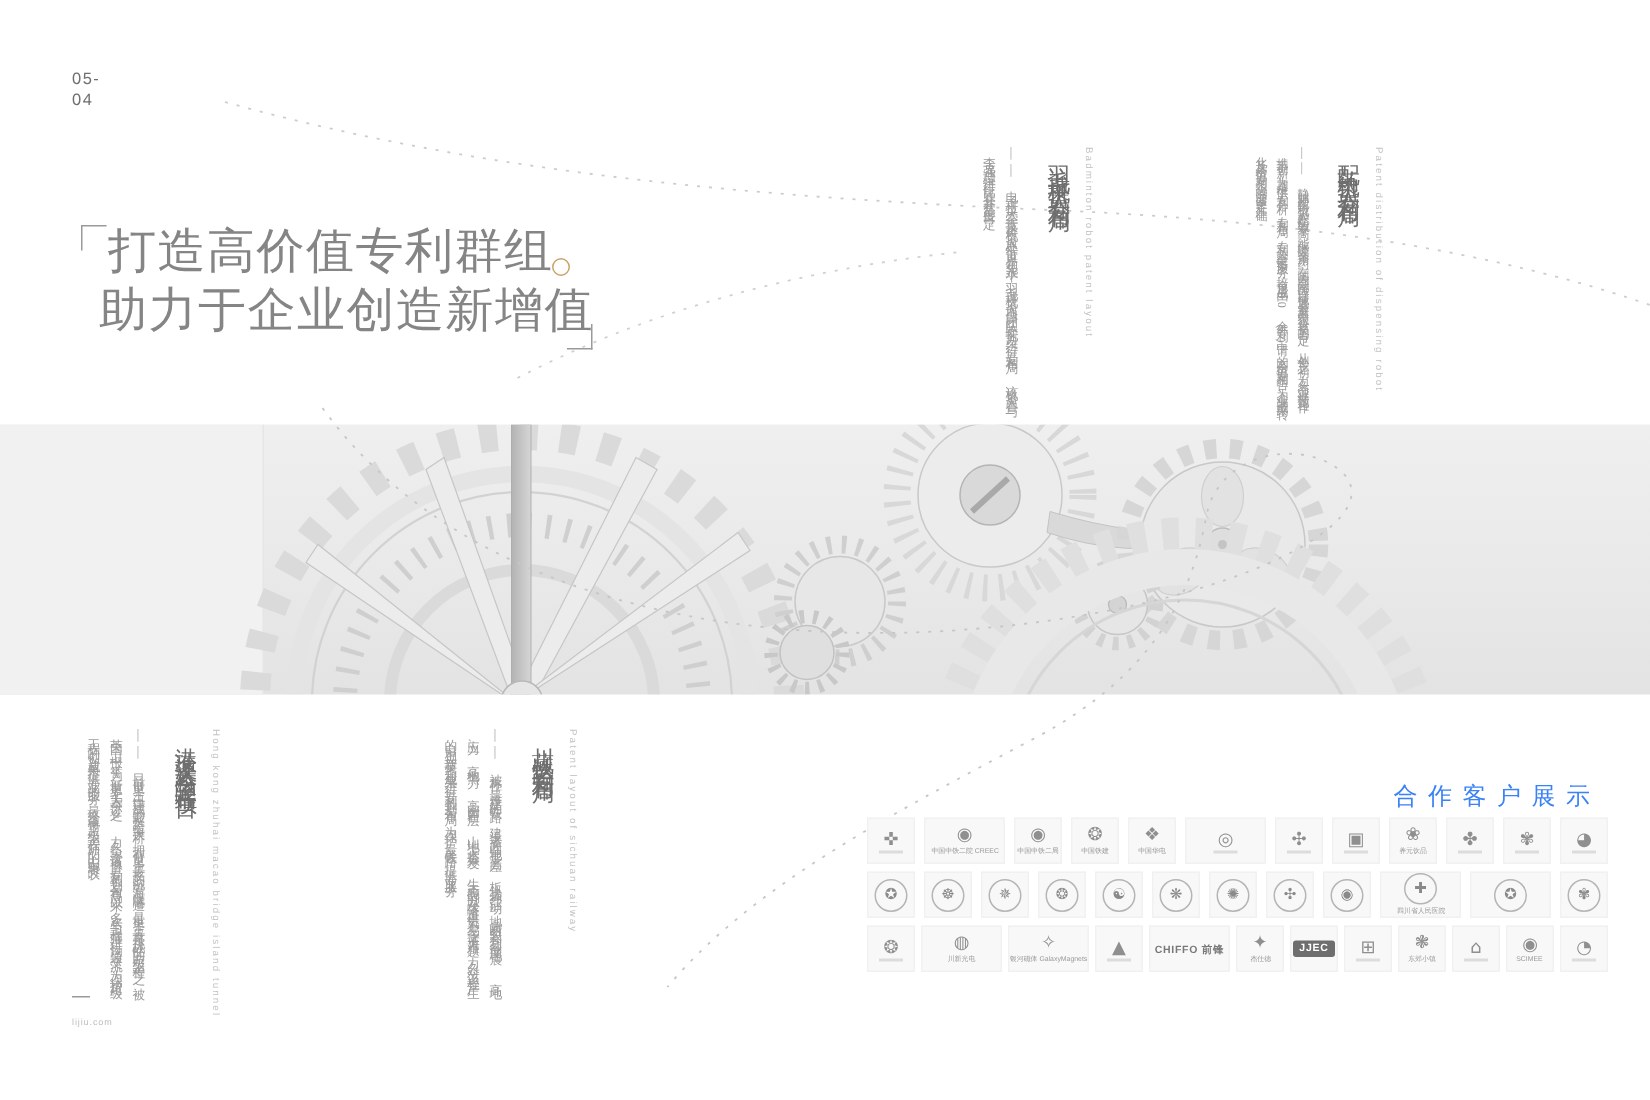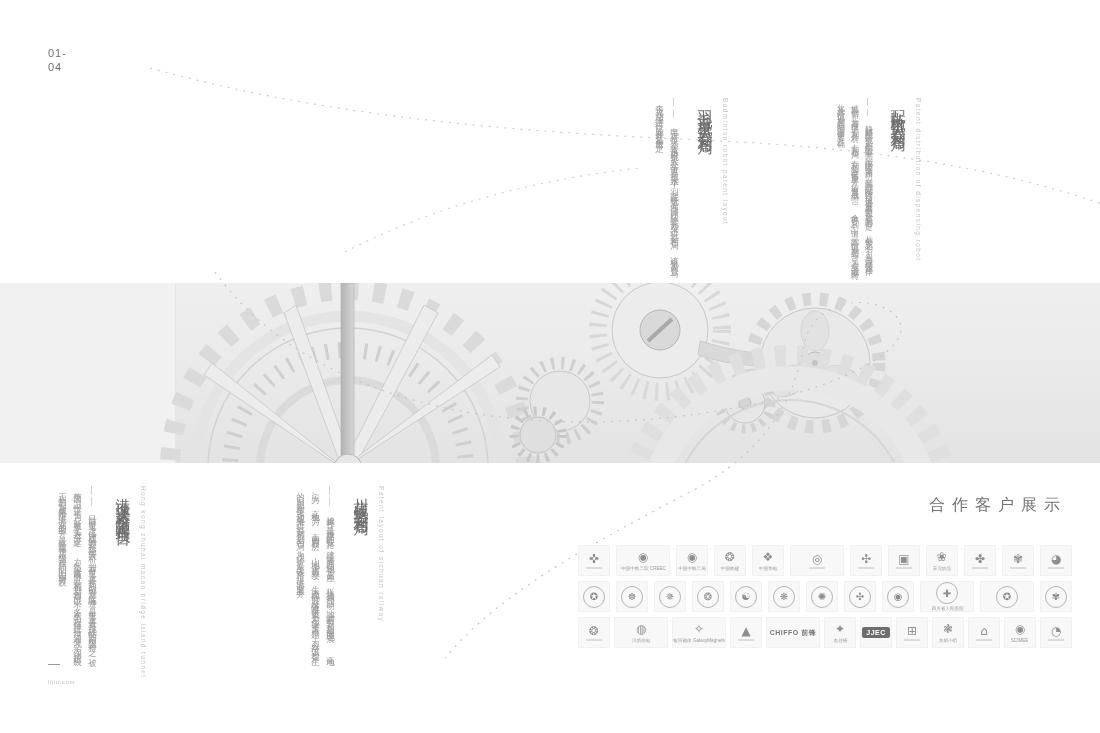--- a/index.html
+++ b/index.html
@@ -47,22 +47,22 @@
   }
   .band-left{
     position:absolute;left:0;top:0;width:175px;height:180px;
     background:#f1f1f1;border-right:1px solid #e6e6e6;
   }
   .band svg{position:absolute;left:0;top:0;}
   
   .decor{position:absolute;left:0;top:0;width:1100px;height:733px;pointer-events:none;}
   
   .clients-head{
-    position:absolute;right:33px;top:495px;font-size:16px;letter-spacing:7px;
-    color:#737373;white-space:nowrap;
+    position:absolute;right:33px;top:521px;font-size:16px;letter-spacing:7px;
+    color:#3b82f6;white-space:nowrap;
   }
   .clients-sub{
     position:absolute;right:33px;top:521px;font-size:9px;letter-spacing:1.5px;
     color:#a68c79;white-space:nowrap;
   }
   .logo-grid{position:absolute;left:578px;top:545px;width:494px;}
   .logo-row{display:flex;justify-content:space-between;margin-bottom:5px;}
   .logo-tile{
     width:32px;height:31px;background:#f8f8f8;border:1px solid #f1f1f1;
     display:flex;flex-direction:column;align-items:center;justify-content:center;
@@ -160,24 +160,31 @@
     </svg>
   </div>
 
   <svg class="decor" viewBox="0 0 1100 733">
     <path d="M 150 68 C 330 118 520 132 700 140 C 860 147 990 165 1105 205" fill="none" stroke="#cccccc" stroke-width="1.2" stroke-dasharray="2 6"></path>
     <path d="M 345 252 C 430 208 530 180 640 168" fill="none" stroke="#d0d0d0" stroke-width="1.2" stroke-dasharray="2 6"></path>
     <path d="M 215 272 C 300 390 470 432 640 420 C 810 408 930 350 895 315 C 870 292 812 300 804 345 C 795 395 770 450 690 492 C 590 545 500 592 445 658" fill="none" stroke="#c6c6c6" stroke-width="1.2" stroke-dasharray="2 6"></path>
   </svg>
 
   <div class="page-num">
-    <div>01-</div>
+    <div>05-</div>
     <div>04</div>
   </div>
 
+  <div class="hero">
+    <span class="bracket open"></span>
+    <div class="hero-line">打造高价值专利群组</div>
+    <div class="hero-line hero-line2">助力于企业创造新增值</div>
+    <span class="gold-dot"></span>
+    <span class="bracket close"></span>
+  </div>
 
   <section class="v-article" id="art-badminton">
     <div class="v-en">Badminton robot patent layout</div>
     <h2 class="v-title">羽毛球机器人专利布局</h2>
     <div class="v-body">——电子科技大学竞技类机器人处于世界领先水平,羽毛球机器人项目团队委托力久进行专利布局。该机器人曾与李克强总理进行比赛并获高度肯定。</div>
   </section>
 
   <section class="v-article" id="art-dispensing">
     <div class="v-en">Patent distribution of dispensing robot</div>
     <h2 class="v-title">配药机器人专利布局</h2>

